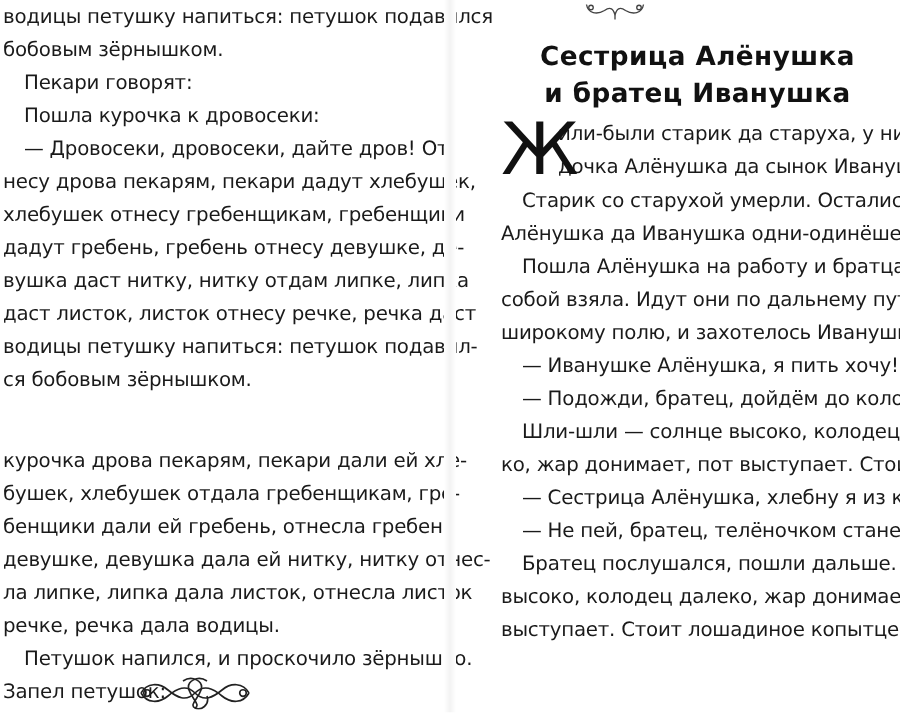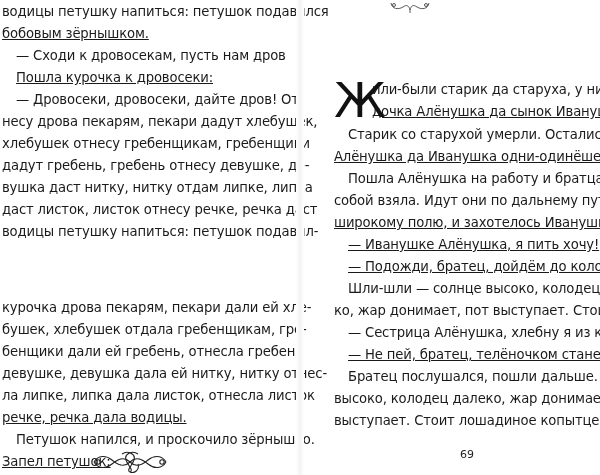--- a/index.html
+++ b/index.html
@@ -12,21 +12,21 @@
   .left-page { left: 0; width: 300px; }
   .right-page { left: 300px; width: 300px; }
   .gutter {
     position: absolute; left: 296px; top: 0; width: 8px; height: 475px;
     background: linear-gradient(to right, #ffffff, #f3f3f3 50%, #ffffff);
   }
   .col { position: absolute; font-size: 13.2px; line-height: 22px; letter-spacing: -0.15px; }
   .left-page .col { left: 2px; width: 265px; }
   .right-page .col { left: 34px; width: 265px; }
   .line { display: block; white-space: nowrap; height: 22px; text-align: justify; text-align-last: justify; }
-  .line.last { text-align-last: left; text-decoration: underline; }
+  .line.last { text-align-last: left; }
   .indent { padding-left: 14px; }
   .title {
     position: absolute; left: 30px; width: 270px; top: 26px;
     text-align: center; font-weight: bold; font-size: 17.5px; line-height: 25px;
     letter-spacing: 0.3px; color: #111;
   }
   .dropcap {
     position: absolute; left: 0px; top: -2px; font-family: "DejaVu Sans", sans-serif;
     font-size: 48px; line-height: 46px; font-weight: normal; color: #111;
   }
@@ -37,29 +37,30 @@
   }
   .ornament { position: absolute; }
 </style>
 </head>
 <body>
 
 <div class="page left-page">
   <div class="col" id="left-block1" style="top:1px;">
       <span class="line">водицы петушку напиться: петушок подавился</span>
       <span class="line last">бобовым зёрнышком.</span>
-      <span class="line indent">— Сходи к дровосекам, пусть нам дров</span>
+      <span class="line indent last">Пекари говорят:</span>
       <span class="line indent last">Пошла курочка к дровосеки:</span>
       <span class="line indent">— Дровосеки, дровосеки, дайте дров! От-</span>
       <span class="line">несу дрова пекарям, пекари дадут хлебушек,</span>
       <span class="line">хлебушек отнесу гребенщикам, гребенщики</span>
       <span class="line">дадут гребень, гребень отнесу девушке, де-</span>
       <span class="line">вушка даст нитку, нитку отдам липке, липка</span>
       <span class="line">даст листок, листок отнесу речке, речка даст</span>
       <span class="line">водицы петушку напиться: петушок подавил-</span>
+      <span class="line last">ся бобовым зёрнышком.</span>
     </div>
   <div class="col" id="left-block2" style="top:297px;">
       <span class="line">курочка дрова пекарям, пекари дали ей хле-</span>
       <span class="line">бушек, хлебушек отдала гребенщикам, гре-</span>
       <span class="line">бенщики дали ей гребень, отнесла гребень</span>
       <span class="line">девушке, девушка дала ей нитку, нитку отнес-</span>
       <span class="line">ла липке, липка дала листок, отнесла листок</span>
       <span class="line last">речке, речка дала водицы.</span>
       <span class="line indent">Петушок напился, и проскочило зёрнышко.</span>
       <span class="line last">Запел петушок:</span>
@@ -81,20 +82,24 @@
 <div class="page right-page">
   <svg class="ornament" style="left:89px; top:0px;" width="42" height="14" viewBox="0 0 42 14">
     <g fill="none" stroke="#444" stroke-width="0.9">
       <path d="M2 3 C3 9, 9 10, 14 7 C18 4, 20 6, 21 10 C22 6, 24 4, 28 7 C33 10, 39 9, 40 3"></path>
       <circle cx="5" cy="5" r="1.5"></circle>
       <circle cx="37" cy="5" r="1.5"></circle>
       <path d="M21 10 L21 13"></path>
     </g>
   </svg>
 
+  <div class="title">
+    <div>Сестрица Алёнушка</div>
+    <div>и братец Иванушка</div>
+  </div>
 
   <div class="col" style="top:79px;">
     <span class="dropcap">Ж</span>
     <span class="line dc-line">или-были старик да старуха, у них была</span>
     <span class="line dc-line last">дочка Алёнушка да сынок Иванушка.</span>
   </div>
 
   <div class="col" id="right-body" style="top:124px;">
       <span class="line indent">Старик со старухой умерли. Остались</span>
       <span class="line last">Алёнушка да Иванушка одни-одинёшеньки.</span>
@@ -105,14 +110,13 @@
       <span class="line indent last">— Подожди, братец, дойдём до колодца.</span>
       <span class="line indent">Шли-шли — солнце высоко, колодец дале-</span>
       <span class="line">ко, жар донимает, пот выступает. Стоит коро-</span>
       <span class="line indent">— Сестрица Алёнушка, хлебну я из ко-</span>
       <span class="line indent last">— Не пей, братец, телёночком станешь!</span>
       <span class="line indent">Братец послушался, пошли дальше. Солнце</span>
       <span class="line">высоко, колодец далеко, жар донимает, пот</span>
       <span class="line">выступает. Стоит лошадиное копытце полно</span>
     </div>
 
-  <div class="page-number">69</div>
 </div>
 
 </body></html>

